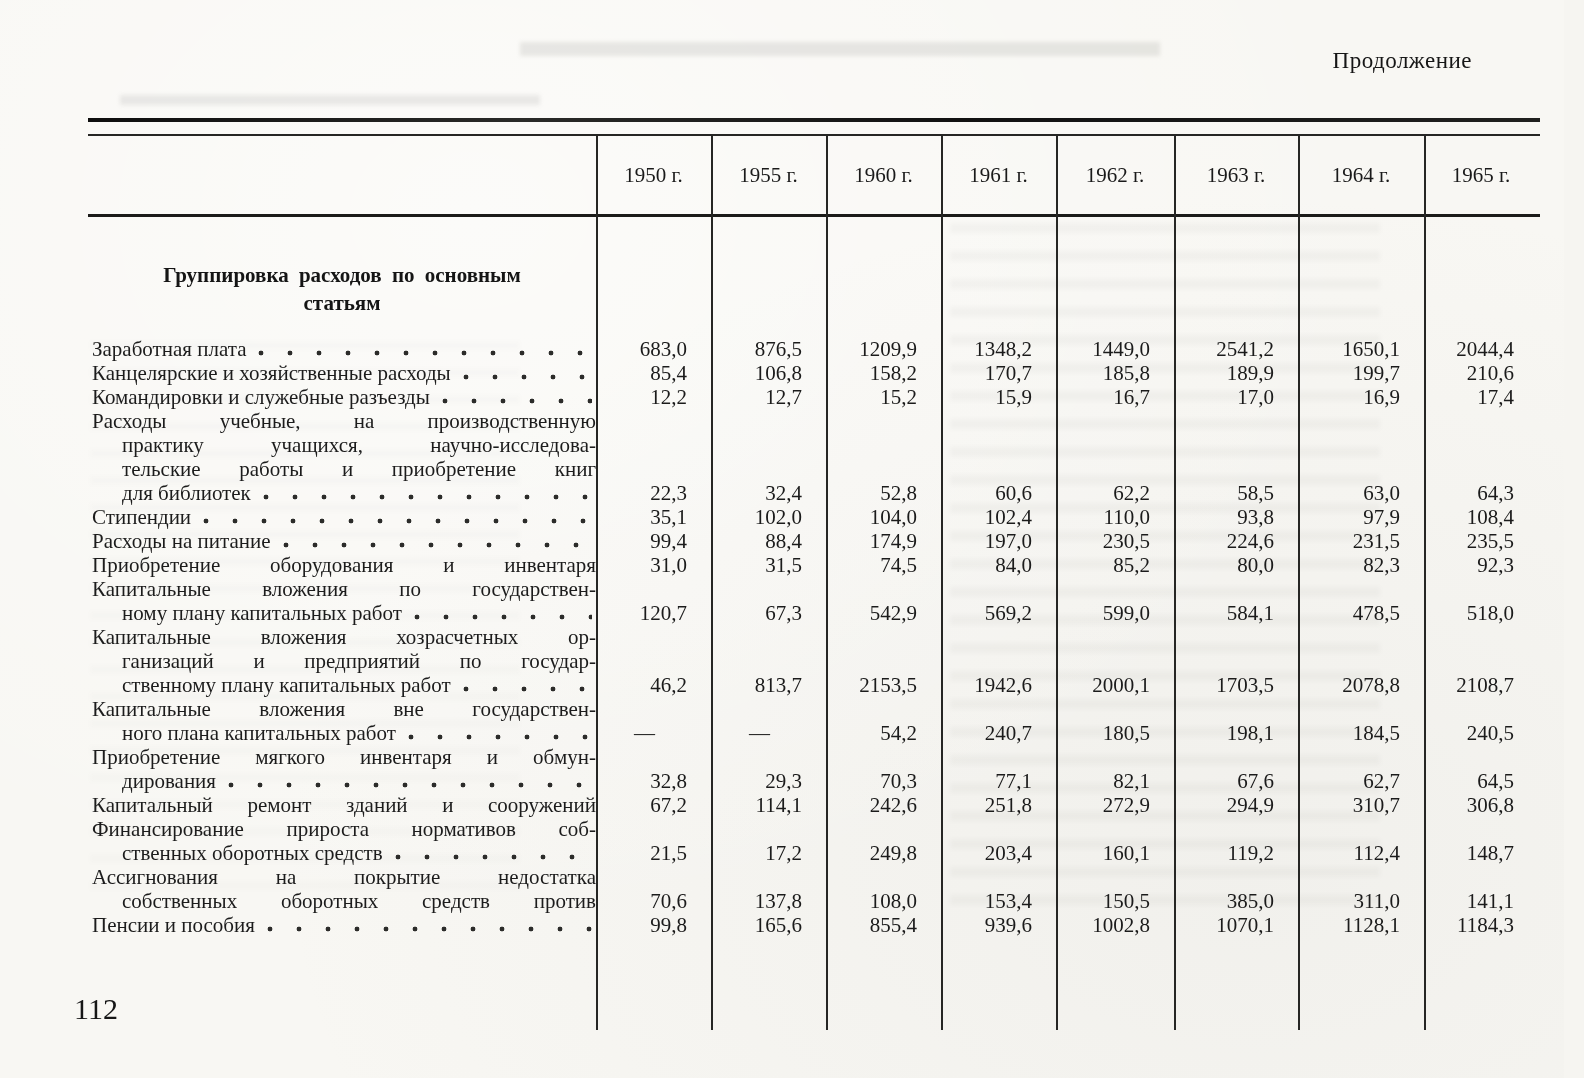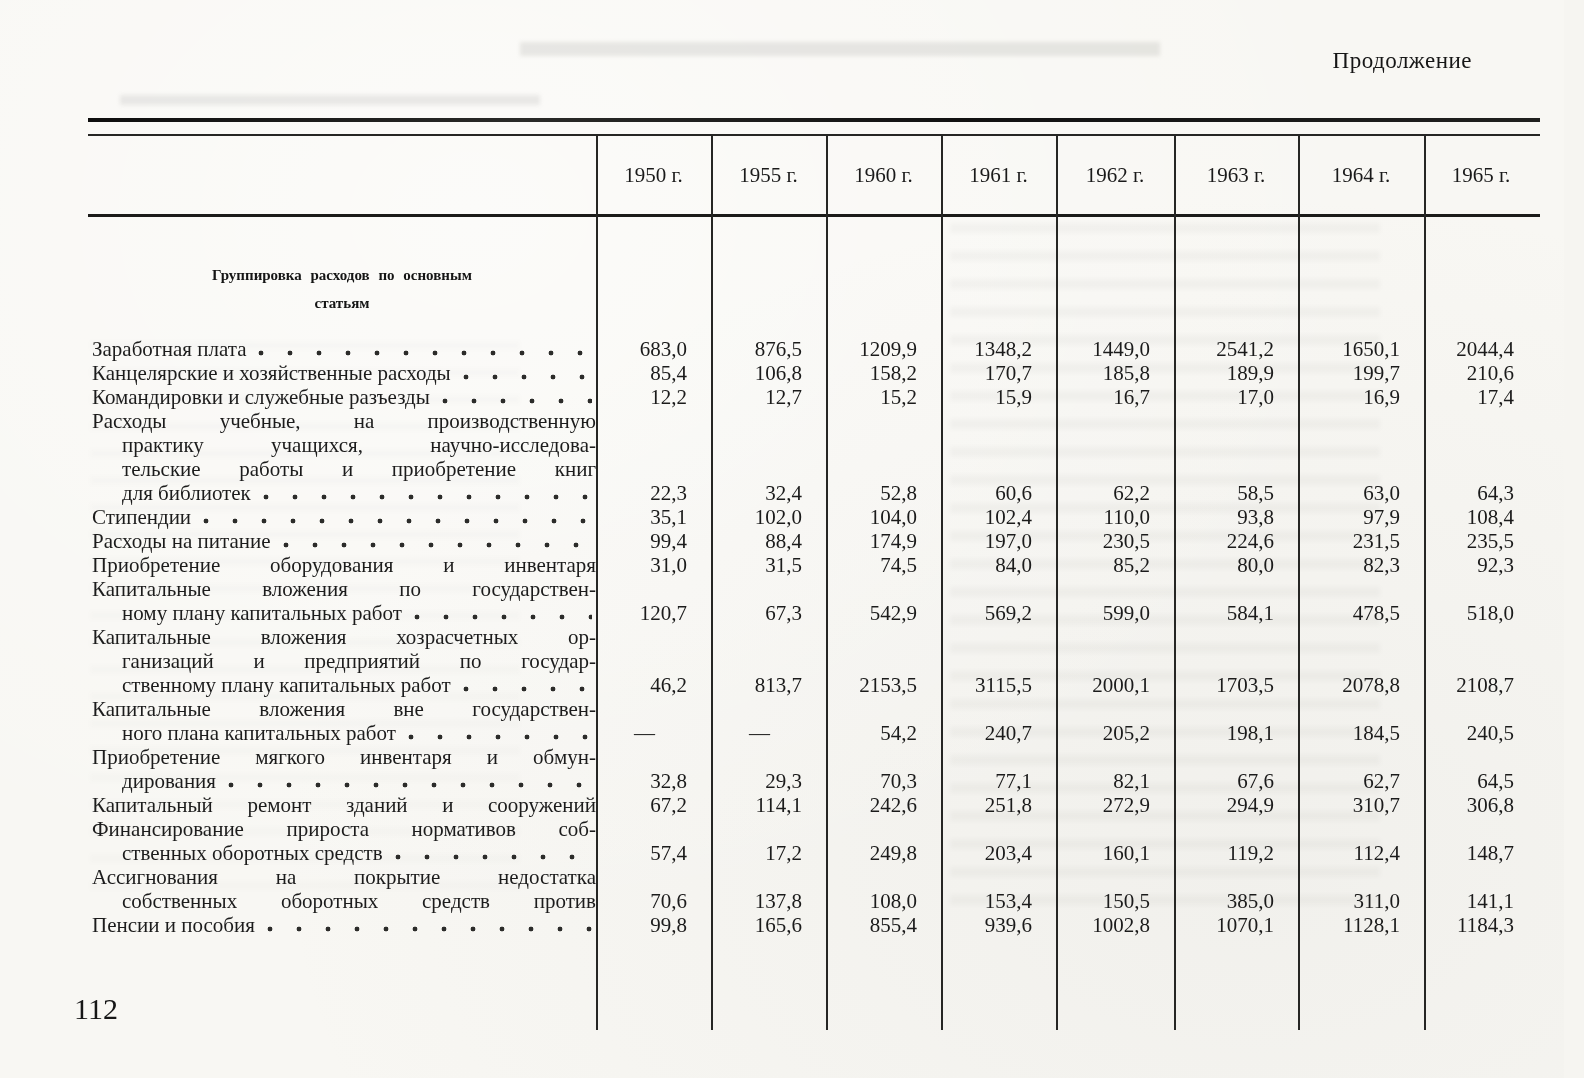--- a/index.html
+++ b/index.html
@@ -50,21 +50,21 @@
     display:grid;
     grid-template-columns:508px 115px 115px 115px 115px 118px 124px 126px 114px;
   }
   .header-grid{position:absolute;top:18px;left:0;width:100%;height:78px;align-items:center;}
   .hcell{text-align:center;font-size:21px;white-space:nowrap;color:#1a1a1a;}
 
   .body-grid{position:absolute;top:99px;left:0;width:100%;}
   .heading-row{grid-column:1 / -1;}
   .heading{
     width:508px;margin-top:44px;margin-bottom:20px;
-    text-align:center;font-weight:bold;font-size:15px;line-height:28px;
+    text-align:center;font-weight:bold;font-size:21px;line-height:28px;
     word-spacing:5px;color:#151515;
   }
   .label-cell{padding-left:4px;overflow:hidden;}
   .label-line{height:24px;line-height:24px;font-size:21px;color:#1c1c1c;}
   .label-line.cont{padding-left:30px;}
   .label-line.jline{text-align:justify;text-align-last:justify;}
   .label-line.with-dots{display:flex;align-items:center;}
   .label-line .lt{white-space:nowrap;}
   .dots{
     flex:1;height:8px;align-self:flex-end;margin:0 4px 4px 12px;
@@ -243,37 +243,37 @@
           <div class="label-line jline">Капитальные вложения хозрасчетных ор-</div>
           <div class="label-line cont jline">ганизаций и предприятий по государ-</div>
           <div class="label-line cont with-dots">
             <span class="lt">ственному плану капитальных работ</span>
             <span class="dots"></span>
           </div>
         </div>
         <div class="num-cell">46,2</div>
         <div class="num-cell">813,7</div>
         <div class="num-cell">2153,5</div>
-        <div class="num-cell">3115,5</div>
+        <div class="num-cell">1942,6</div>
         <div class="num-cell">2000,1</div>
         <div class="num-cell">1703,5</div>
         <div class="num-cell">2078,8</div>
         <div class="num-cell">2108,7</div>
         <div class="label-cell">
           <div class="label-line jline">Капитальные вложения вне государствен-</div>
           <div class="label-line cont with-dots">
             <span class="lt">ного плана капитальных работ</span>
             <span class="dots"></span>
           </div>
         </div>
         <div class="num-cell dash">—</div>
         <div class="num-cell dash">—</div>
         <div class="num-cell">54,2</div>
         <div class="num-cell">240,7</div>
-        <div class="num-cell">205,2</div>
+        <div class="num-cell">180,5</div>
         <div class="num-cell">198,1</div>
         <div class="num-cell">184,5</div>
         <div class="num-cell">240,5</div>
         <div class="label-cell">
           <div class="label-line jline">Приобретение мягкого инвентаря и обмун-</div>
           <div class="label-line cont with-dots">
             <span class="lt">дирования</span>
             <span class="dots"></span>
           </div>
         </div>
@@ -296,21 +296,21 @@
         <div class="num-cell">294,9</div>
         <div class="num-cell">310,7</div>
         <div class="num-cell">306,8</div>
         <div class="label-cell">
           <div class="label-line jline">Финансирование прироста нормативов соб-</div>
           <div class="label-line cont with-dots">
             <span class="lt">ственных оборотных средств</span>
             <span class="dots"></span>
           </div>
         </div>
-        <div class="num-cell">57,4</div>
+        <div class="num-cell">21,5</div>
         <div class="num-cell">17,2</div>
         <div class="num-cell">249,8</div>
         <div class="num-cell">203,4</div>
         <div class="num-cell">160,1</div>
         <div class="num-cell">119,2</div>
         <div class="num-cell">112,4</div>
         <div class="num-cell">148,7</div>
         <div class="label-cell">
           <div class="label-line jline">Ассигнования на покрытие недостатка</div>
           <div class="label-line cont jline">собственных оборотных средств против</div>

